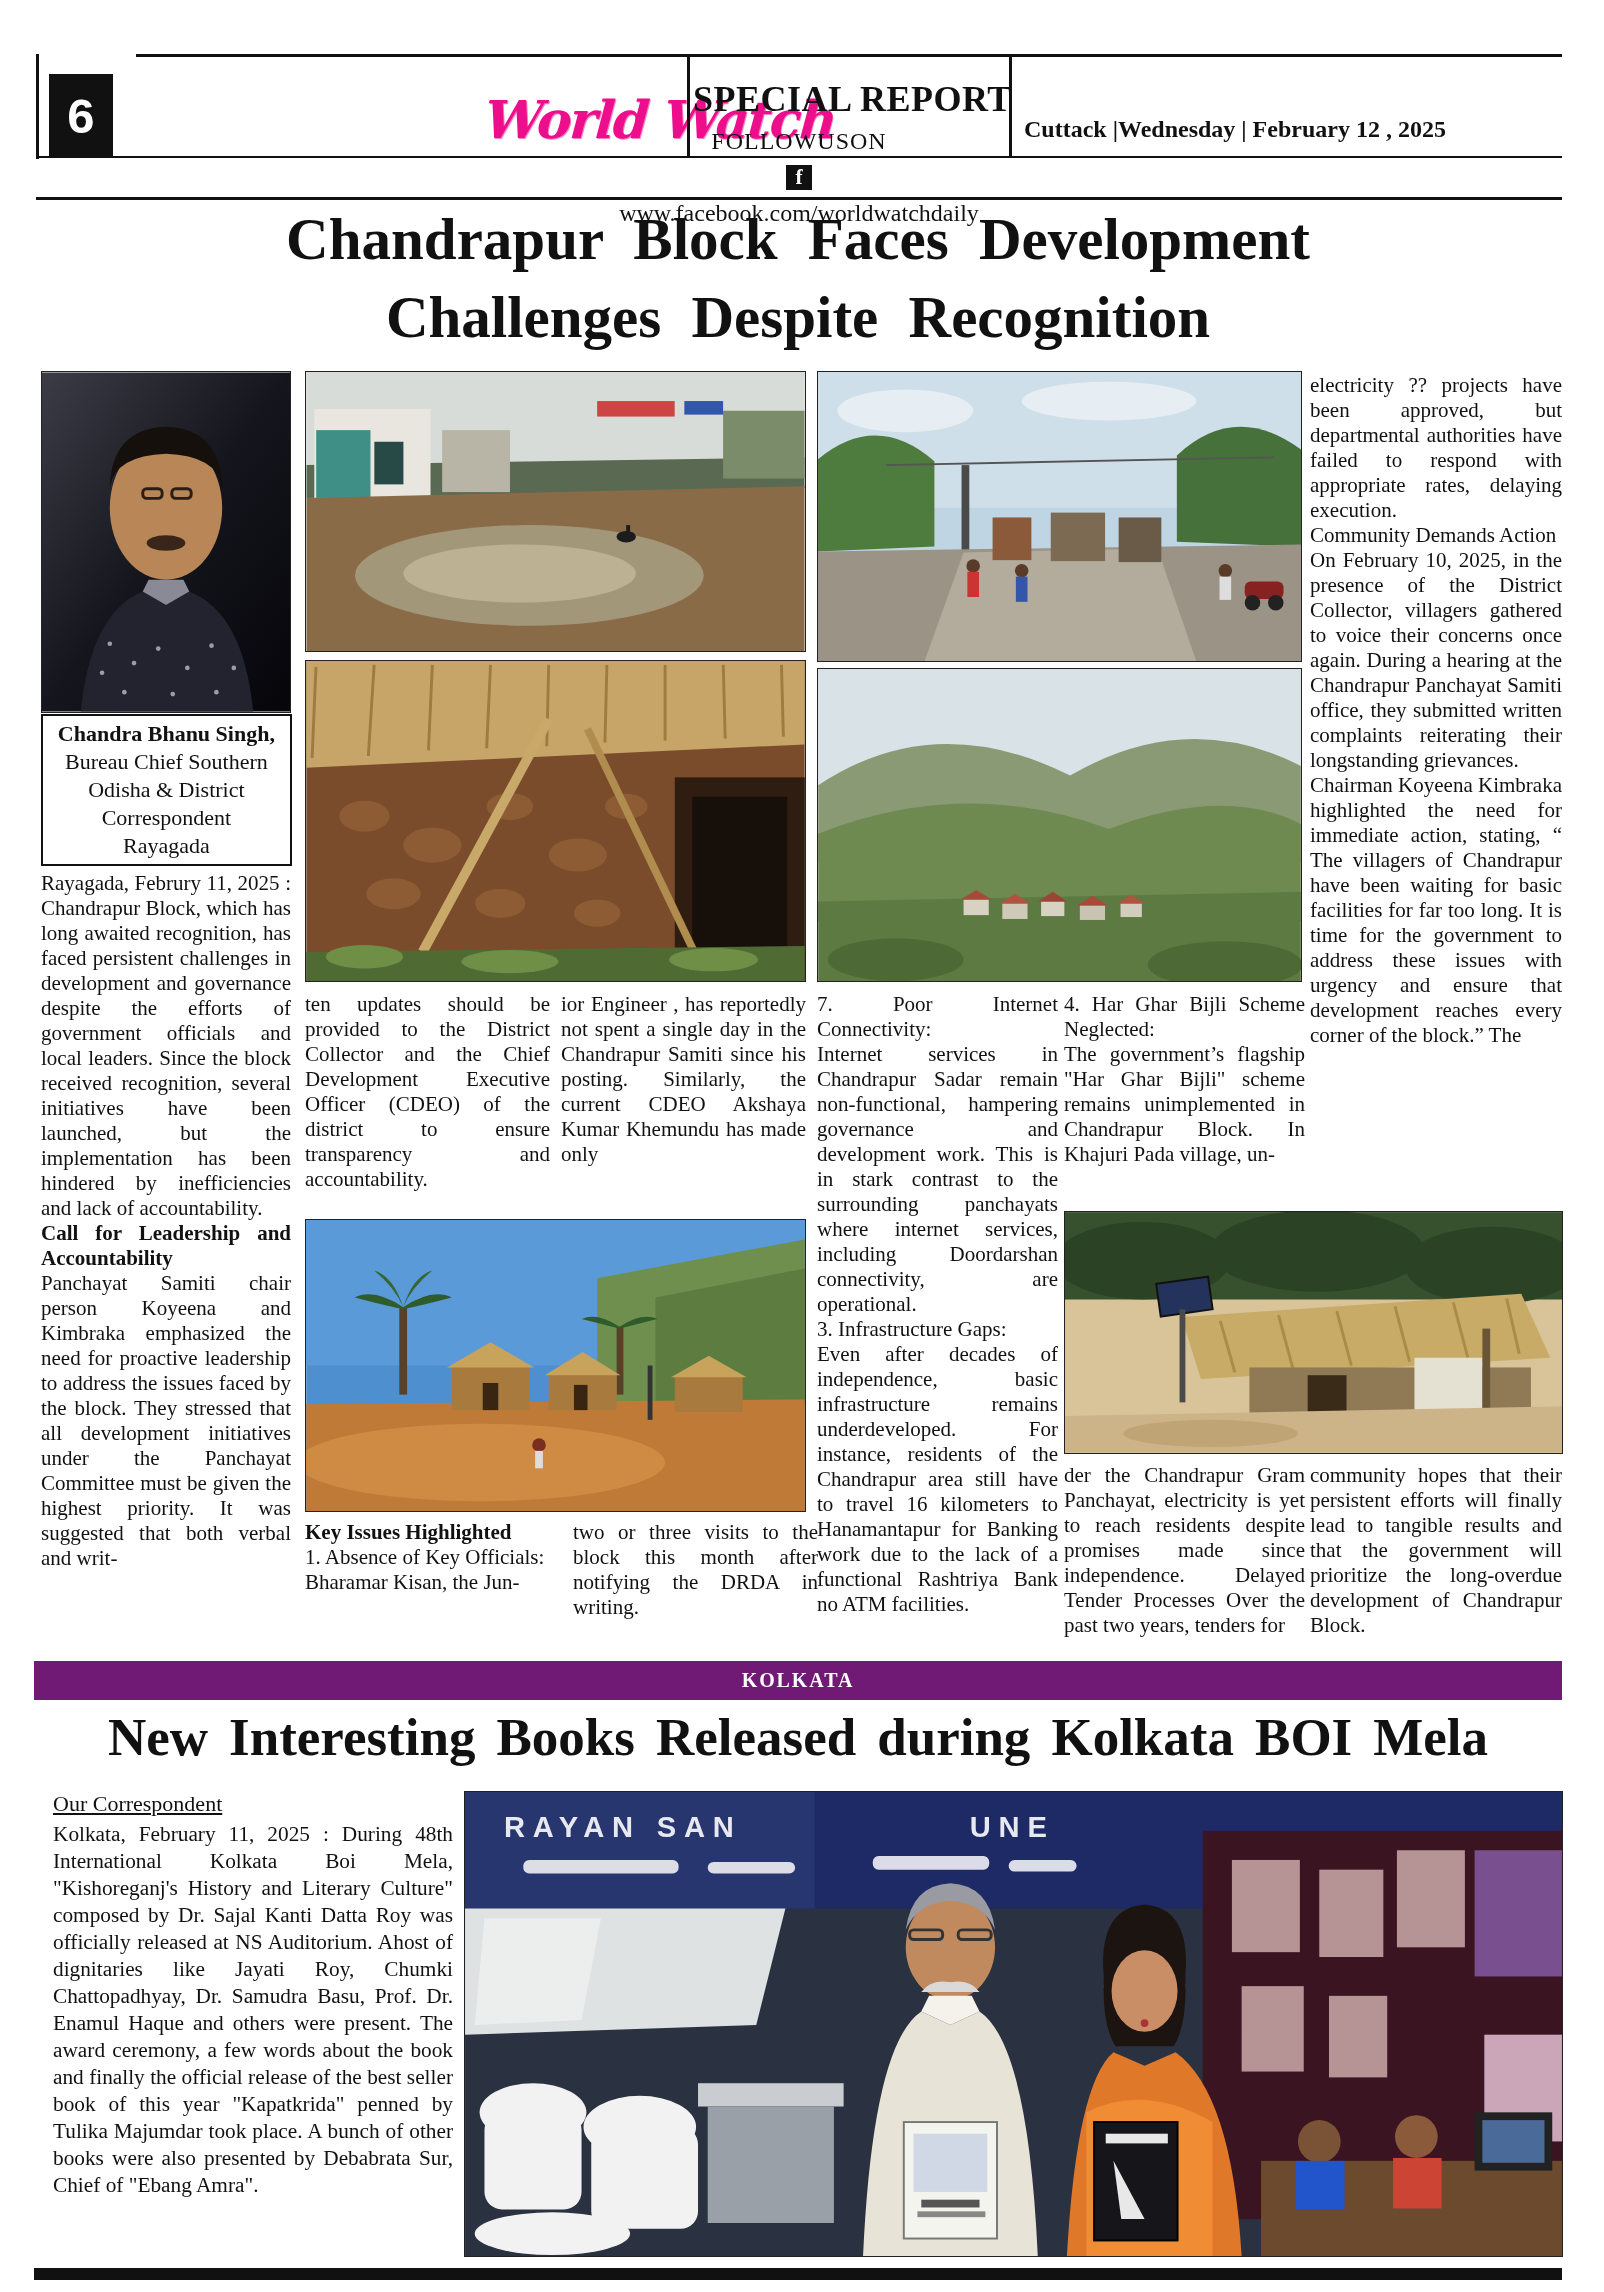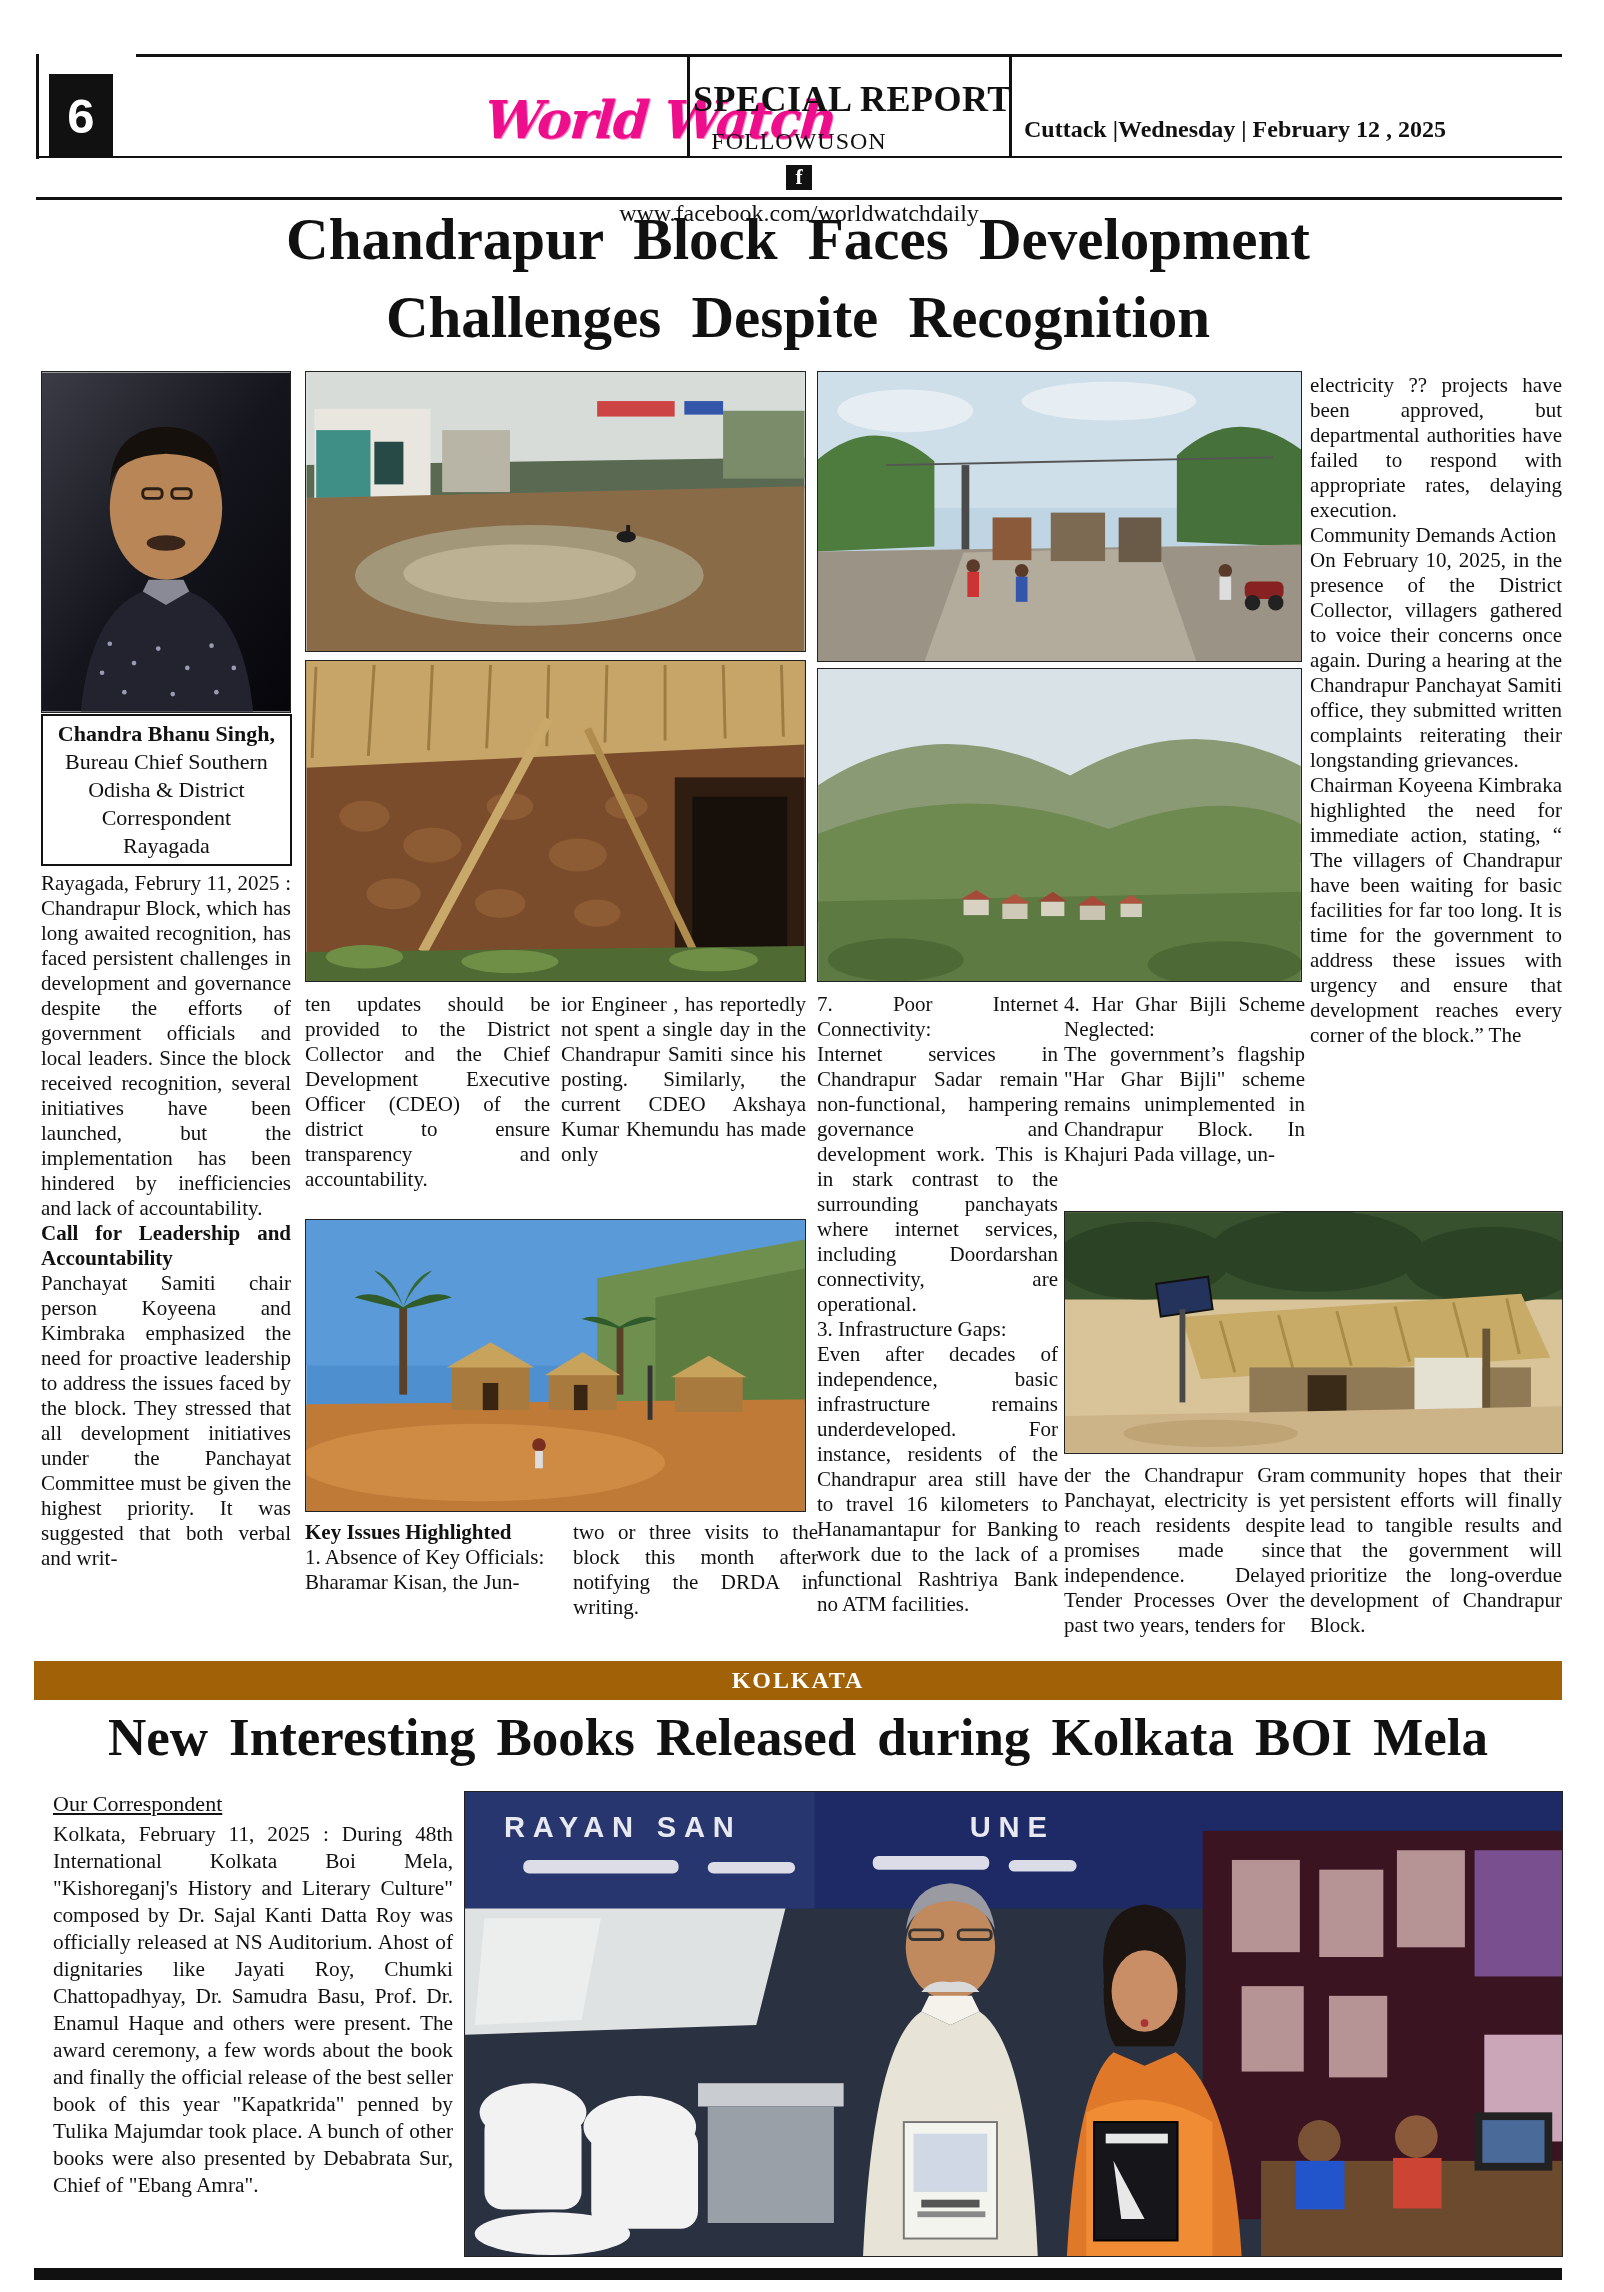--- a/index.html
+++ b/index.html
@@ -23,22 +23,22 @@
       word-spacing:15.5px;letter-spacing:0;white-space:nowrap;}
   .k-headline{font-weight:bold;text-align:center;font-size:53px;line-height:58px;
       word-spacing:7.8px;white-space:nowrap;}
   
   .btxt{font-size:21px;line-height:25px;text-align:justify;}
   .btxt p{margin:0;}
   .bold{font-weight:bold;}
   .caption-box{border:2.9px solid #111;text-align:center;font-size:22px;line-height:28px;
       padding:3.9px 1.9px;}
   .photo{border:1.9px solid #222;display:block;}
-  .kolkata-bar{background:#a16207;color:#fff;display:flex;align-items:center;justify-content:center;
-      font-weight:bold;font-size:24px;letter-spacing:1.9px;}
+  .kolkata-bar{background:#701a75;color:#fff;display:flex;align-items:center;justify-content:center;
+      font-weight:bold;font-size:20px;letter-spacing:1.9px;}
   .byline{font-size:22px;text-decoration:underline;font-weight:normal;}
 </style>
 </head>
 <body>
 
 <div class="page">
 
   <div class="abs rule" style="left:136px;top:54px;width:1426px;height:2.9px;"></div>
   <div class="abs rule" style="left:36px;top:54px;width:2.9px;height:105px;"></div>
   <div class="abs pagenum-box" style="left:49px;top:74px;width:64px;height:83px;">

